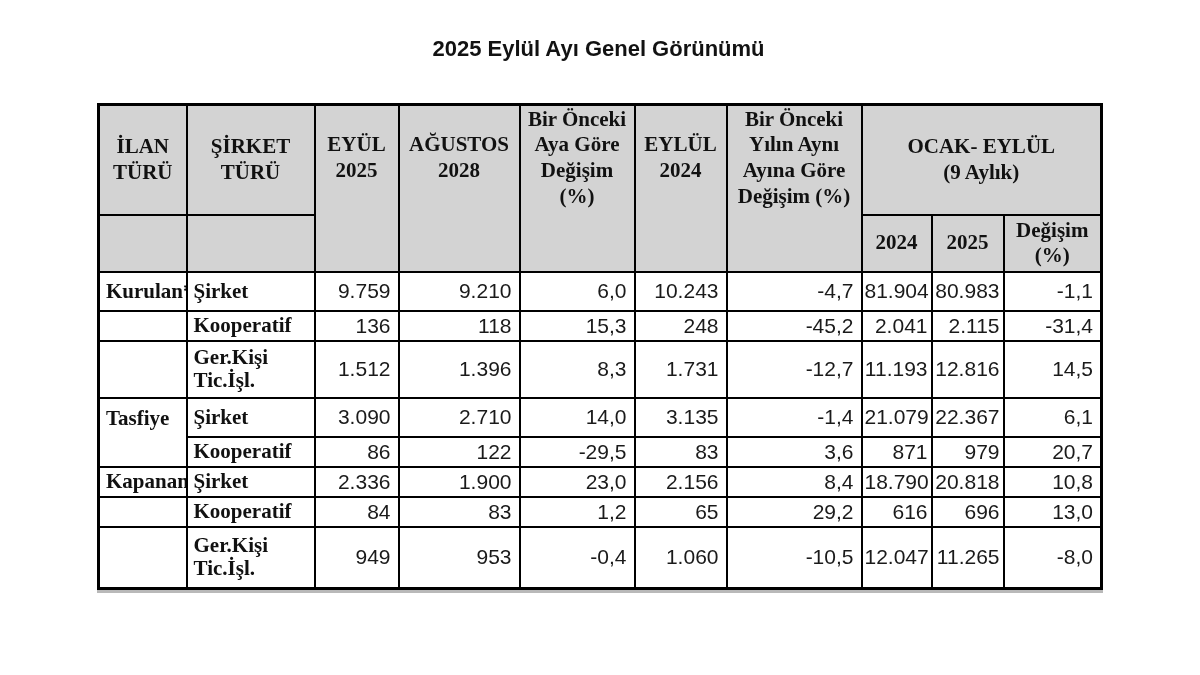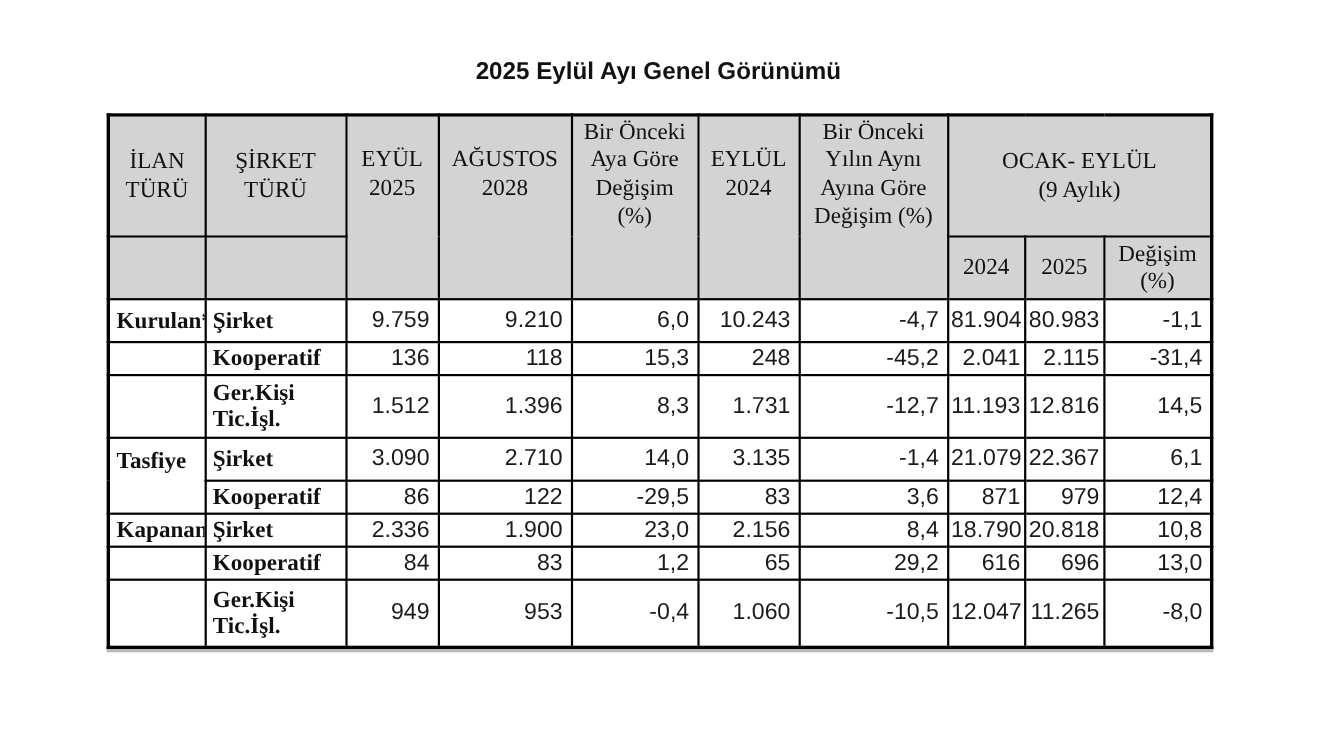--- a/index.html
+++ b/index.html
@@ -1,21 +1,21 @@
 <!DOCTYPE html>
 <html><head>
 <meta charset="utf-8">
 <style>
   * { margin: 0; padding: 0; box-sizing: border-box; }
   html, body { width: 1200px; height: 675px; background: #ffffff; overflow: hidden; }
   body { font-family: "Liberation Serif", "DejaVu Serif", serif; position: relative; }
 
   .page-title {
     position: absolute;
-    left: 97px; top: 52px; width: 1003px;
+    left: 97px; top: 36px; width: 1003px;
     text-align: center;
     font-family: "Liberation Sans", "DejaVu Sans", sans-serif;
     font-weight: bold;
     font-size: 22px;
     color: #121212;
   }
 
   table.overview {
     position: absolute;
     left: 97px; top: 103px;
@@ -27,21 +27,21 @@
   }
   table.overview th, table.overview td {
     border: 2px solid #000;
     white-space: pre-line;
     overflow: hidden;
   }
 
   
   thead th {
     background: #d3d3d3;
-    font-weight: normal;
+    font-weight: bold;
     font-size: 21px;
     line-height: 1.22;
     text-align: center;
     vertical-align: middle;
     color: #111;
     padding: 2px 3px;
   }
   tr.hrow1 { height: 110px; }
   tr.hrow2 { height: 57px; }
   th.span2 { vertical-align: top; padding: 0; }
@@ -178,21 +178,21 @@
     </tr>
     <tr class="rh-b">
       <td class="lbl">Kooperatif</td>
       <td class="num">86</td>
       <td class="num">122</td>
       <td class="num">-29,5</td>
       <td class="num">83</td>
       <td class="num">3,6</td>
       <td class="num tight">871</td>
       <td class="num tight">979</td>
-      <td class="num">12,4</td>
+      <td class="num">20,7</td>
     </tr>
     <tr class="rh-b">
       <td class="lbl">Kapanan</td>
       <td class="lbl">Şirket</td>
       <td class="num">2.336</td>
       <td class="num">1.900</td>
       <td class="num">23,0</td>
       <td class="num">2.156</td>
       <td class="num">8,4</td>
       <td class="num tight">18.790</td>

